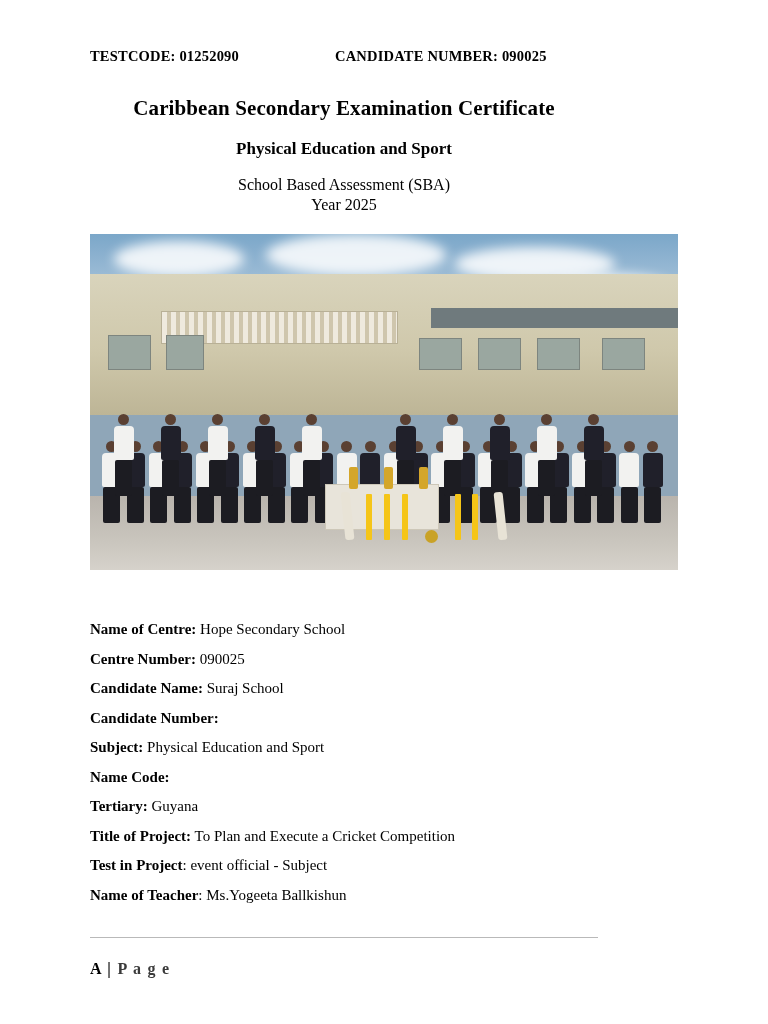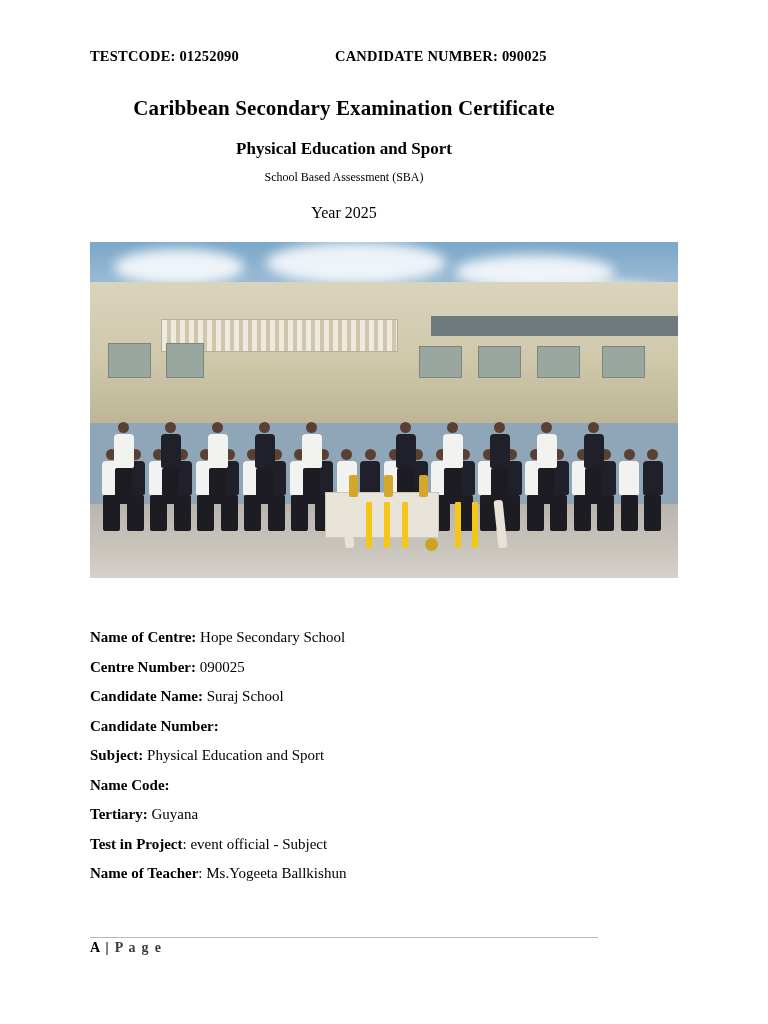--- a/index.html
+++ b/index.html
@@ -45,27 +45,27 @@
     letter-spacing: 0.1px;
   }
   .title-sub {
     text-align: center;
     font-weight: bold;
     font-size: 17px;
     margin-top: 18px;
   }
   .title-line3 {
     text-align: center;
-    font-size: 12px;
-    margin-top: 11px;
+    font-size: 16px;
+    margin-top: 17px;
   }
   .title-line4 {
     text-align: center;
     font-size: 16px;
-    margin-top: 19px;
+    margin-top: 2px;
   }
   .photo-wrap {
     margin-top: 20px;
     width: 588px;
     height: 336px;
     position: relative;
     overflow: hidden;
     background: #8fa6b8;
   }
   
@@ -195,22 +195,22 @@
   }
   .details .val {
     font-weight: normal;
   }
   .footer {
     position: absolute;
     left: 90px;
     right: 90px;
     top: 937px;
     border-top: 1px solid #b9b9b9;
-    padding-top: 2px;
-    font-size: 14px;
+    padding-top: 22px;
+    font-size: 16px;
     font-weight: bold;
     letter-spacing: 1.3px;
   }
   .footer .pg {
     font-weight: bold;
     color: #3a3a3a;
   }
 </style>
 </head>
 <body>
@@ -457,20 +457,24 @@
     </div>
     <div class="row">
       <span class="lbl">Name Code:</span>
       <span class="val"></span>
     </div>
     <div class="row">
       <span class="lbl">Tertiary:</span>
       <span class="val">Guyana</span>
     </div>
     <div class="row">
+      <span class="lbl">Title of Project:</span>
+      <span class="val">To Plan and Execute a Cricket Competition</span>
+    </div>
+    <div class="row">
       <span class="lbl">Test in Project</span><span class="val">: event official - Subject</span>
     </div>
     <div class="row">
       <span class="lbl">Name of Teacher</span><span class="val">: Ms.Yogeeta Ballkishun</span>
     </div>
   </div>
 
   <div class="footer">
     <span>A |</span>
     <span class="pg">P a g e</span>

